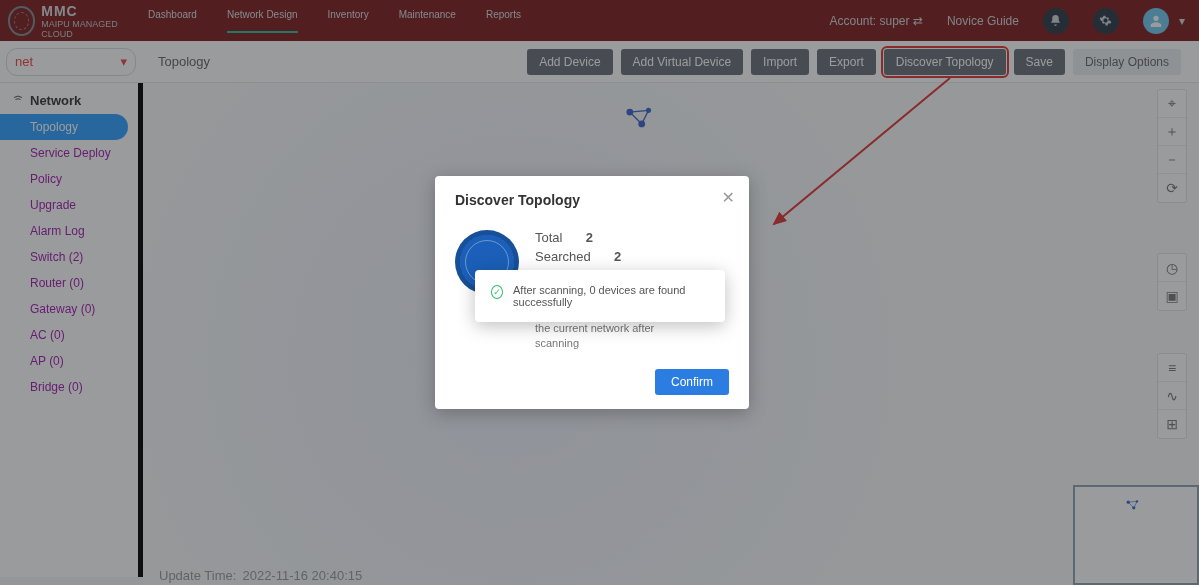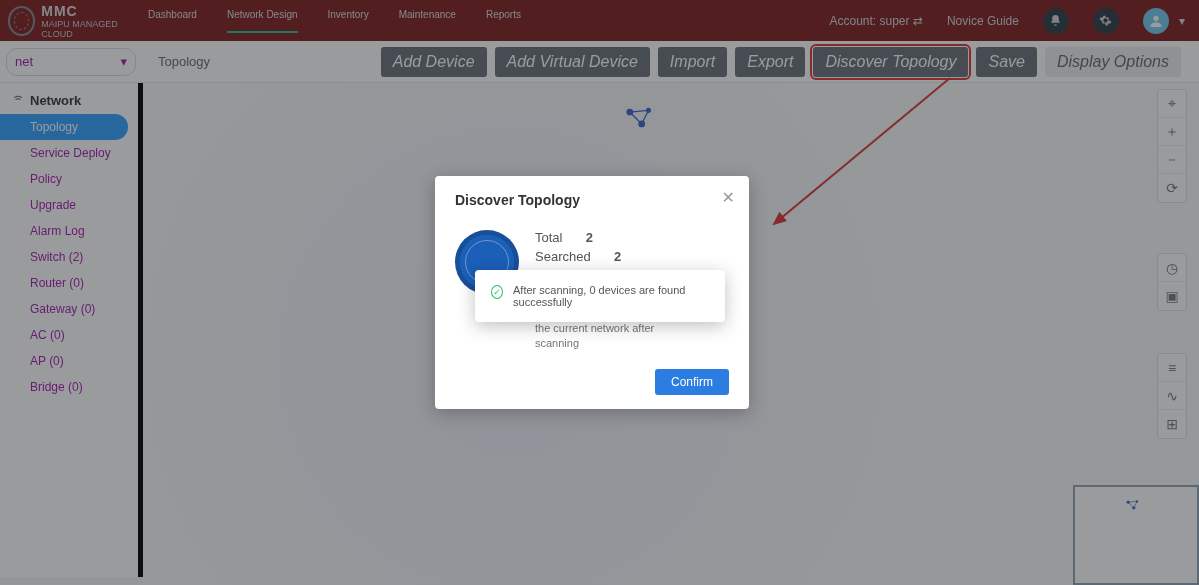--- a/index.html
+++ b/index.html
@@ -15,24 +15,24 @@
   .nav-item{color:#d8dde2;cursor:pointer;font-size:10px;}
   .nav-item.active{border-bottom:2px solid #1fc1a0;padding-bottom:11px;}
   .header-right{margin-left:auto;display:flex;align-items:center;gap:24px;padding-right:14px;}
   .header-right span{font-size:12px;color:#cfd5da;}
   .icon-btn{width:26px;height:26px;border-radius:50%;background:#2a3846;display:flex;align-items:center;justify-content:center;color:#cfd5da;cursor:pointer;}
   .avatar{width:26px;height:26px;border-radius:50%;background:#6fc8f0;display:flex;align-items:center;justify-content:center;}
   .avatar svg{width:16px;height:16px;fill:#fff;}
   .caret{font-size:9px;color:#cfd5da;margin-left:-14px;}
   
   .bar{height:42px;display:flex;align-items:center;background:#fff;border-bottom:1px solid #e6e8ea;}
-  .net-select{width:130px;height:28px;margin-left:6px;border:1px solid #d7dade;border-radius:11px;display:flex;align-items:center;padding:0 8px;font-size:12px;color:#a21caf;justify-content:space-between;cursor:pointer;}
+  .net-select{width:130px;height:28px;margin-left:6px;border:1px solid #d7dade;border-radius:11px;display:flex;align-items:center;padding:0 8px;font-size:12px;color:#ef4444;justify-content:space-between;cursor:pointer;}
   .breadcrumb{margin-left:22px;color:#666;font-size:13px;}
   .toolbar{margin-left:auto;display:flex;gap:8px;padding-right:18px;}
-  .btn{background:#666f77;color:#fff;border:none;border-radius:3px;padding:6px 12px;font-size:16px;cursor:pointer;font-style:italic;}
+  .btn{background:#666f77;color:#fff;border:none;border-radius:3px;padding:6px 12px;font-size:12px;cursor:pointer;}
   .btn.light{background:#eceff1;color:#666;}
   .btn.highlight{outline:2px solid #d33;outline-offset:1px;}
   
   .sidebar{position:absolute;left:0;top:83px;bottom:8px;width:143px;background:#fff;border-right:5px solid #000000;padding-top:4px;}
   .side-head{display:flex;align-items:center;gap:6px;padding:6px 12px;color:#333;font-weight:bold;font-size:12px;}
   .side-item{padding:6px 12px 6px 30px;color:#a21caf;font-size:12px;cursor:pointer;border-radius:0 20px 20px 0;margin-right:10px;}
   .side-item.sel{background:#2ea1ff;color:#fff;}
   
   .canvas{position:absolute;left:143px;right:0;top:83px;bottom:0;background:#f8f9fa;}
   .topo-icon{position:absolute;left:480px;top:22px;width:40px;height:30px;font-size:22px;color:#3a64c8;}
@@ -150,20 +150,23 @@
 <div class="canvas">
   <div class="radial"></div>
   <div class="topo-icon">
     <svg width="34" height="26" viewBox="0 0 40 30">
         <circle cx="8" cy="8" r="4" fill="#3a64c8"></circle>
         <circle cx="30" cy="6" r="3" fill="#3a64c8"></circle>
         <circle cx="22" cy="22" r="4" fill="#3a64c8"></circle>
         <path d="M8 8 L30 6 M8 8 L22 22 M30 6 L22 22" stroke="#3a64c8" stroke-width="1.5" fill="none"></path>
       </svg>
   </div>
+  <div class="update">
+    <span>Update Time:</span>&nbsp;&nbsp;<span>2022-11-16 20:40:15</span>
+  </div>
 
   <div class="vtool a">
     <div class="vbtn">⌖</div>
     <div class="vbtn">＋</div>
     <div class="vbtn">－</div>
     <div class="vbtn">⟳</div>
   </div>
   <div class="vtool b">
     <div class="vbtn">◷</div>
     <div class="vbtn">▣</div>

